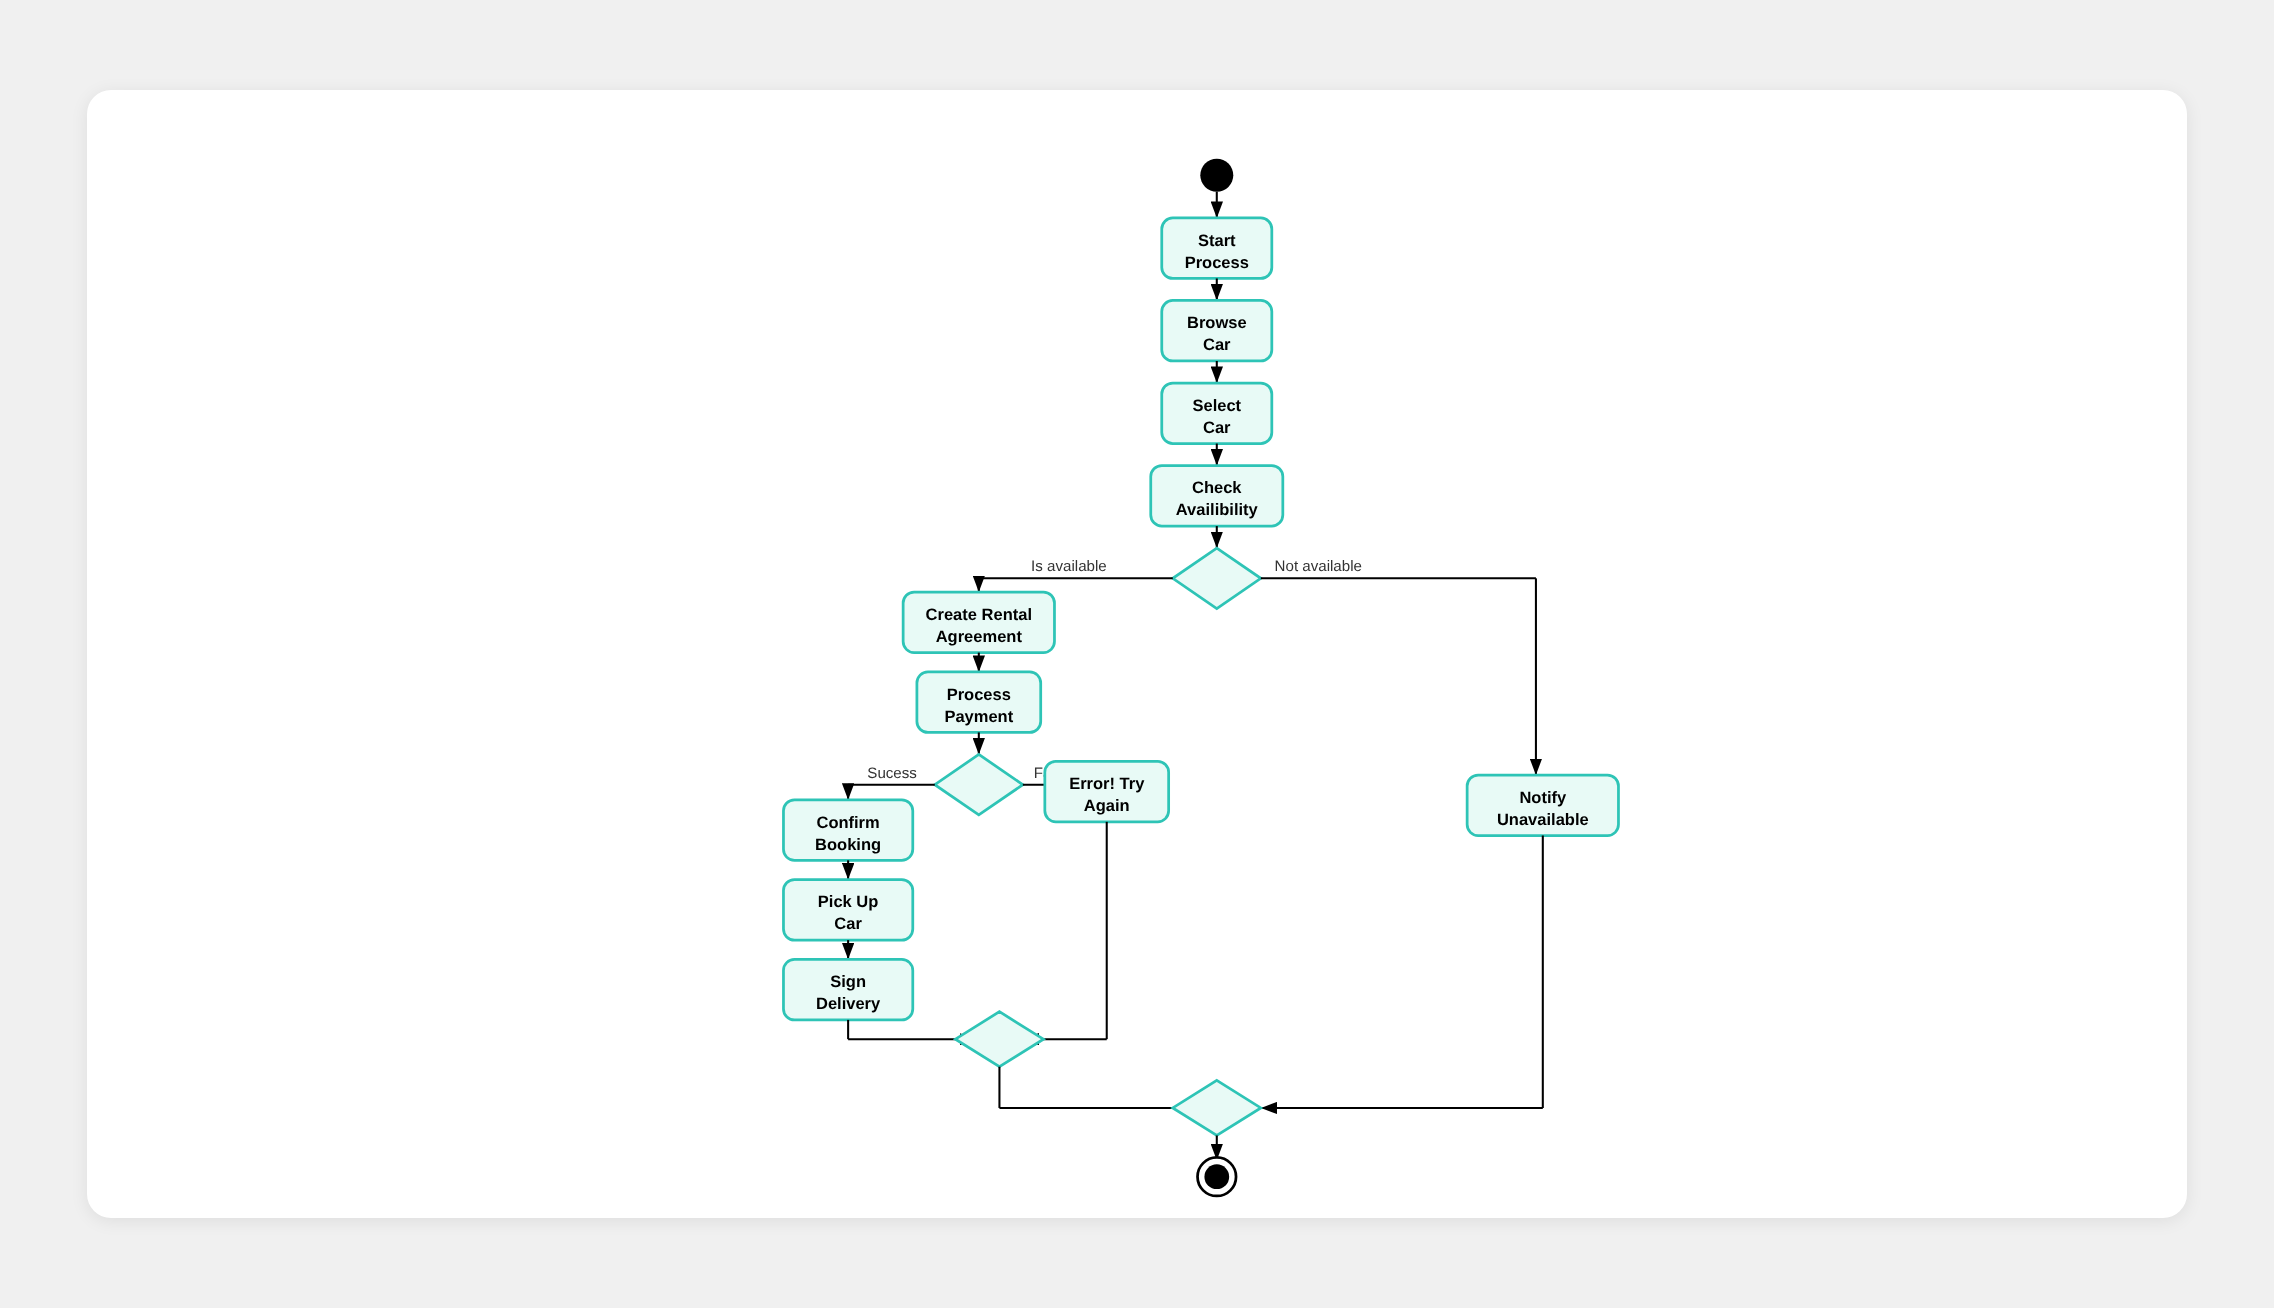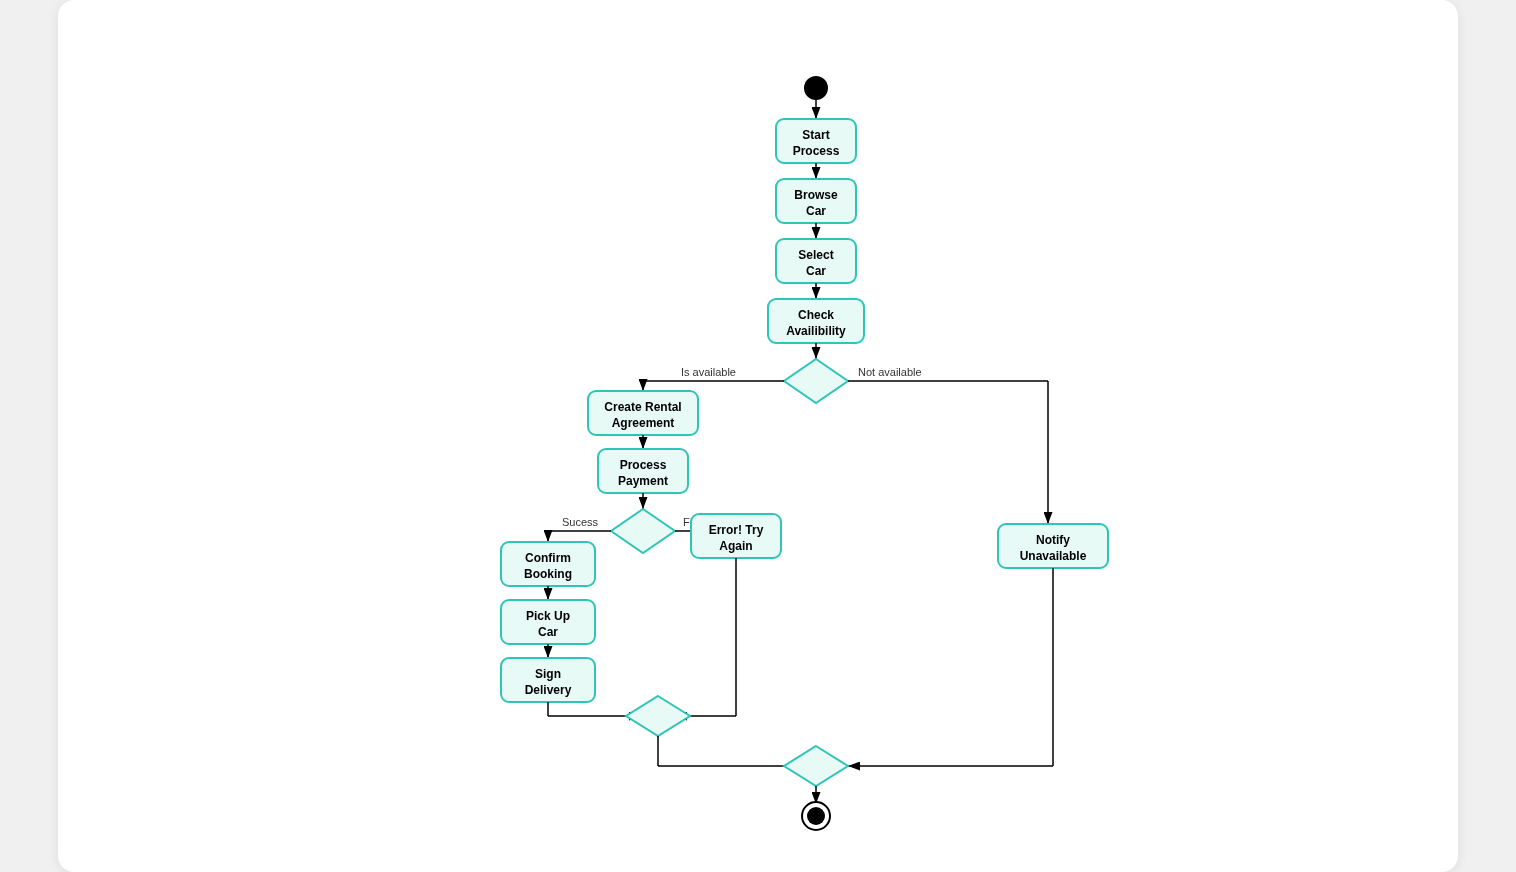--- a/index.html
+++ b/index.html
@@ -8,21 +8,21 @@
       display: flex;
       justify-content: center;
       align-items: center;
       min-height: 100vh;
       font-family: Arial, sans-serif;
     }
     .canvas {
       background: #ffffff;
       border-radius: 16px;
       width: 1400px;
-      height: 872px;
+      height: 752px;
       position: relative;
       overflow: hidden;
       box-shadow: 0 2px 12px rgba(0,0,0,0.08);
     }
     svg.diagram {
       position: absolute;
       top: 0; left: 0;
       width: 100%; height: 100%;
     }
     

